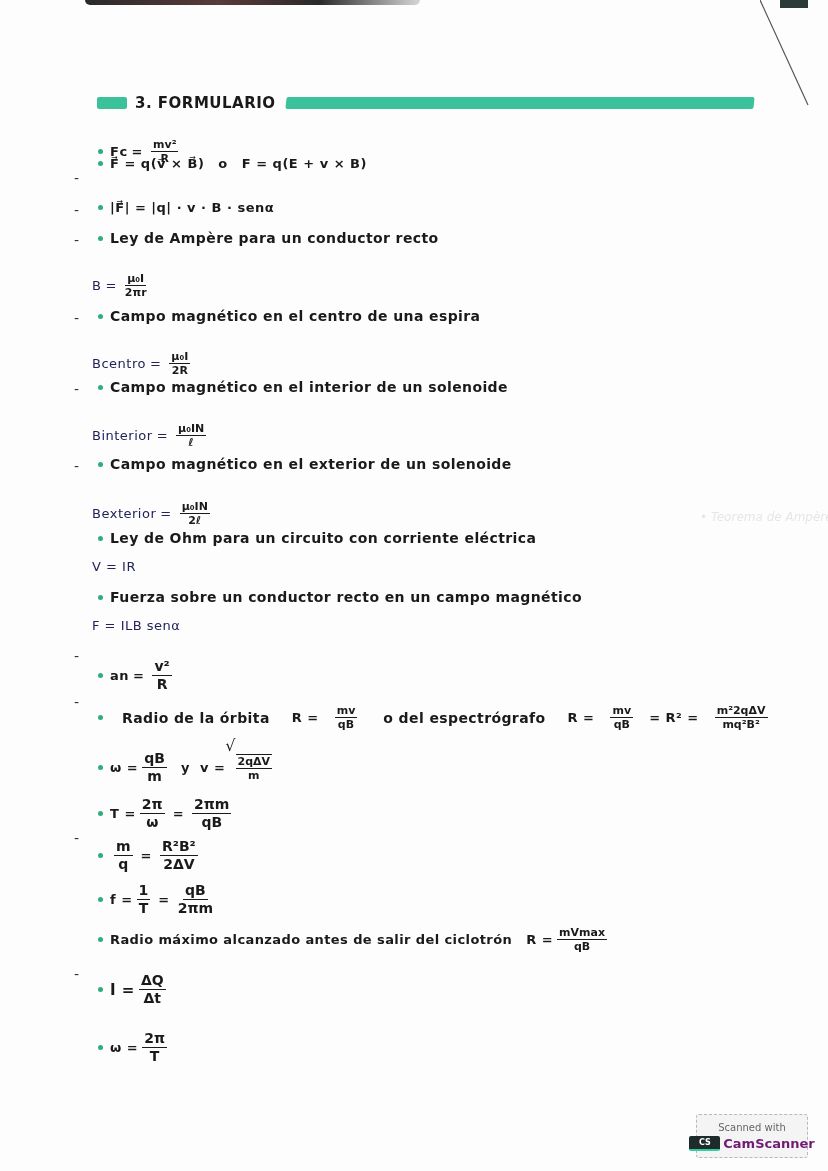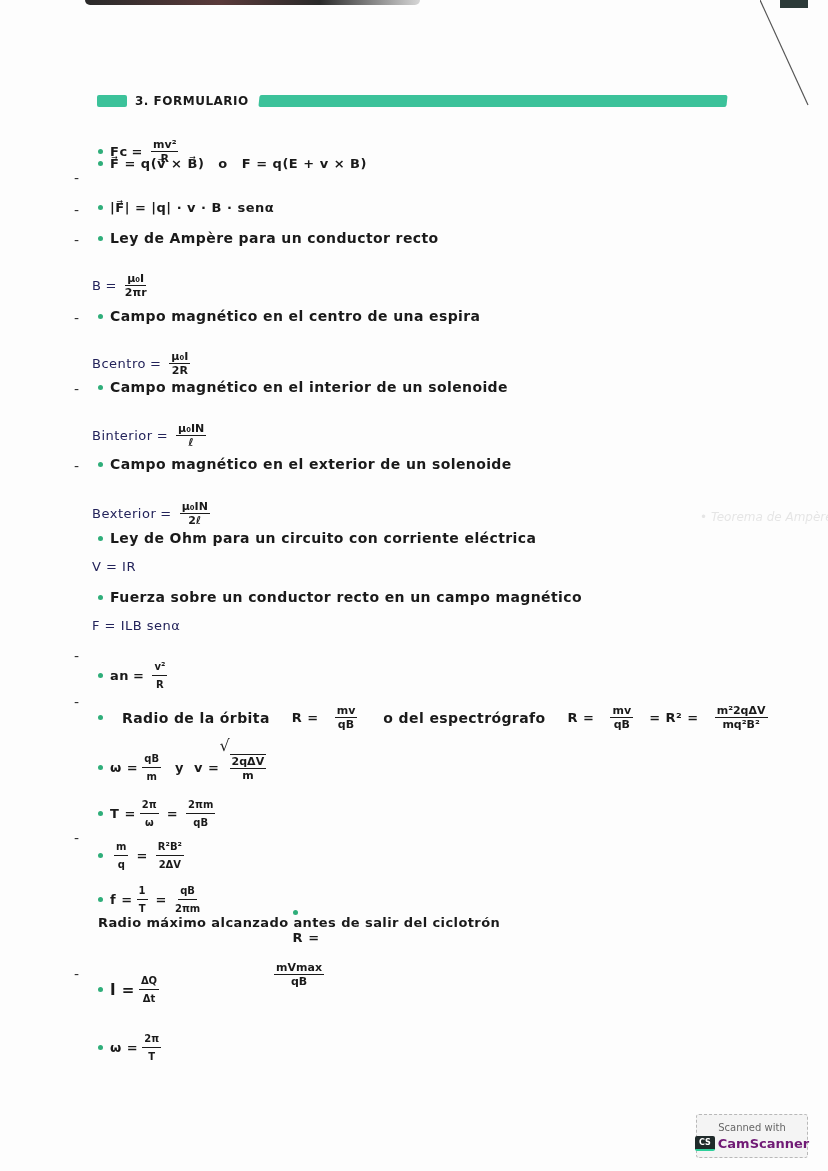--- a/index.html
+++ b/index.html
@@ -17,50 +17,50 @@
     .corner-dark {
       position: absolute; left: 780px; top: 0; width: 28px; height: 8px; background: #2c3a38;
     }
     .page-fold {
       position: absolute; left: 760px; top: 0; width: 60px; height: 110px;
     }
     .ghost { position: absolute; color: rgba(120,120,120,0.18); font-size: 12px; font-style: italic; white-space: nowrap; }
 
     .header { position: absolute; left: 97px; top: 94px; display: flex; align-items: center; }
     .header .mark-left { width: 30px; height: 12px; background: #3cc29a; border-radius: 2px; margin-right: 8px; }
-    .header .title { font-weight: bold; font-size: 12px; letter-spacing: 0.5px; }
+    .header .title { font-weight: bold; font-size: 15px; letter-spacing: 0.5px; }
     .header .mark-right {
       width: 468px; height: 12px; background: #3cc29a; border-radius: 2px; margin-left: 10px;
       transform: skewX(-6deg);
     }
 
     .row { position: absolute; display: flex; align-items: center; white-space: nowrap; }
     .dash { position: absolute; left: 74px; font-size: 14px; color: #333; }
     .bullet { display: inline-block; width: 5px; height: 5px; border-radius: 50%; background: #2fae7a; margin-right: 7px; }
     .txt { font-size: 14px; font-weight: bold; letter-spacing: 0.4px; }
     .math { font-size: 13px; font-weight: bold; letter-spacing: 0.5px; }
     .blue { color: #23235a; font-weight: normal; }
     .frac { display: inline-flex; flex-direction: column; align-items: center; vertical-align: middle; margin: 16px 4px; font-size: 11px; font-weight: bold; }
     .frac .num { border-bottom: 1.5px solid #1a1a1a; padding: 0 2px; line-height: 13px; }
     .frac .den { line-height: 13px; }
-    .frac.big { font-size: 10px; }
+    .frac.big { font-size: 14px; }
     .frac.big .num, .frac.big .den { line-height: 17px; }
     .eq { margin: 0 4px; }
     .sqrt { display: inline-flex; align-items: flex-start; }
     .sqrt .rad { font-size: 16px; line-height: 16px; }
 
     .badge {
       position: absolute; left: 696px; top: 1114px; width: 110px; height: 42px;
       border: 1px dashed #b8b8b8; border-radius: 3px; background: #f4f4f4;
       display: flex; flex-direction: column; align-items: center; justify-content: center;
     }
     .badge .scanned { font-size: 10px; color: #666; line-height: 13px; }
     .badge .brand { display: flex; align-items: center; margin-top: 2px; }
     .badge .cs-logo {
-      width: 20px; height: 13px; background: #1f2a2a; color: #fff; font-size: 8px; font-weight: bold;
+      width: 31px; height: 13px; background: #1f2a2a; color: #fff; font-size: 8px; font-weight: bold;
       display: flex; align-items: center; justify-content: center; border-radius: 2px;
       border-bottom: 2px solid #2dcf9a; margin-right: 3px;
     }
     .badge .name { font-size: 13px; font-weight: bold; color: #701a75; }
   </style>
 </head>
 <body>
 
 <div class="top-edge"></div>
 <div class="corner-dark"></div>
@@ -257,21 +257,21 @@
       <span class="num">1</span>
       <span class="den">T</span>
     </span>
   <span class="math eq">=</span>
   <span class="frac big">
       <span class="num">qB</span>
       <span class="den">2πm</span>
     </span>
 </div>
 
-<div class="row" style="left:98px; top:910px;flex-direction:column;">
+<div class="row" style="left:98px; top:910px;">
   <span class="bullet"></span>
   <span class="txt" style="font-size:13px;">Radio máximo alcanzado antes de salir del ciclotrón</span>
   <span class="math" style="margin-left:14px;">R =</span>
   <span class="frac">
       <span class="num">mVmax</span>
       <span class="den">qB</span>
     </span>
 </div>
 
 <span class="dash" style="top:966px;">-</span>

